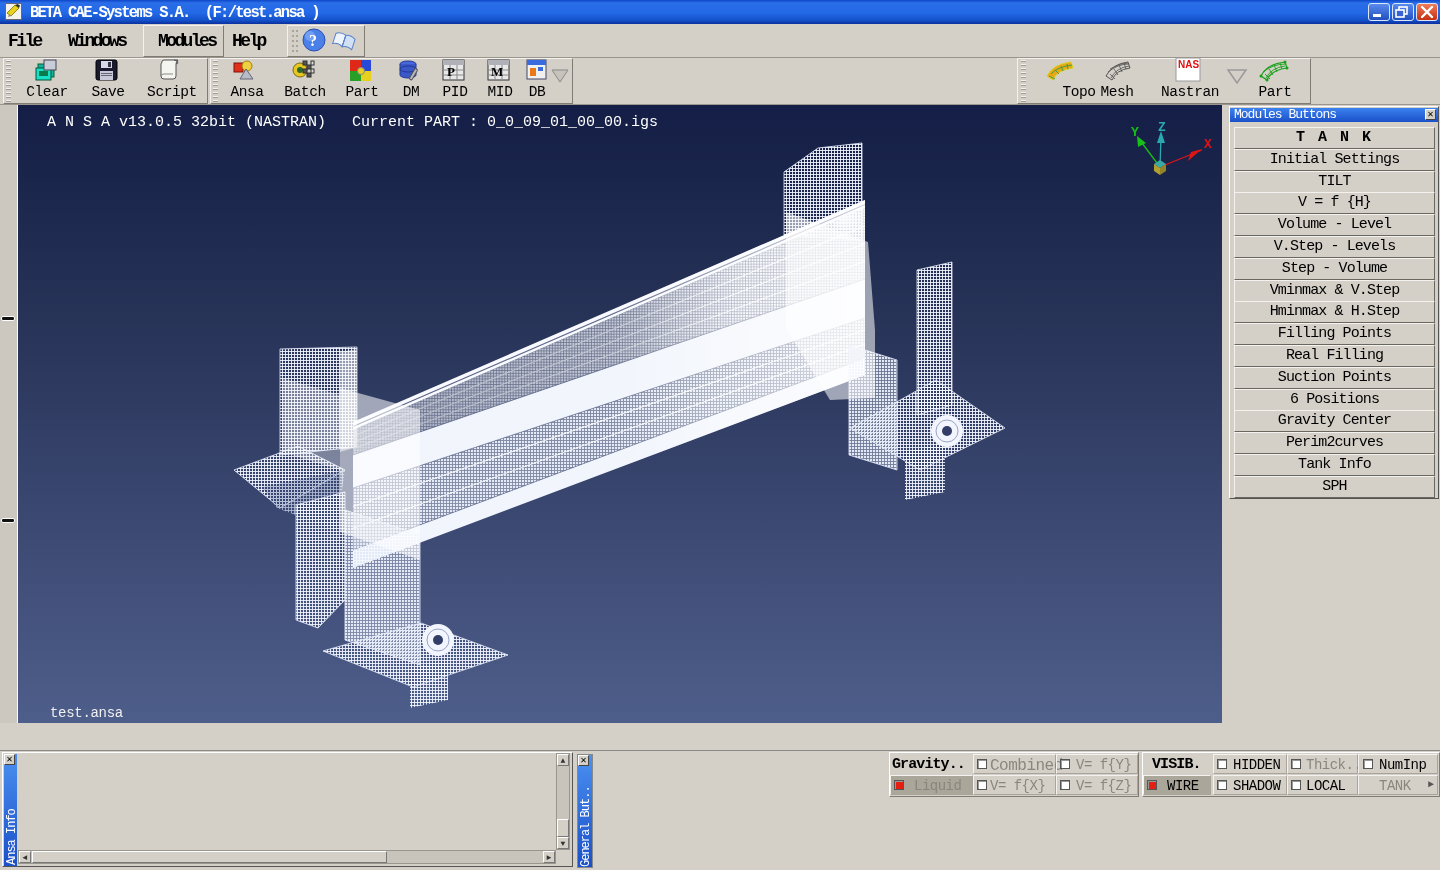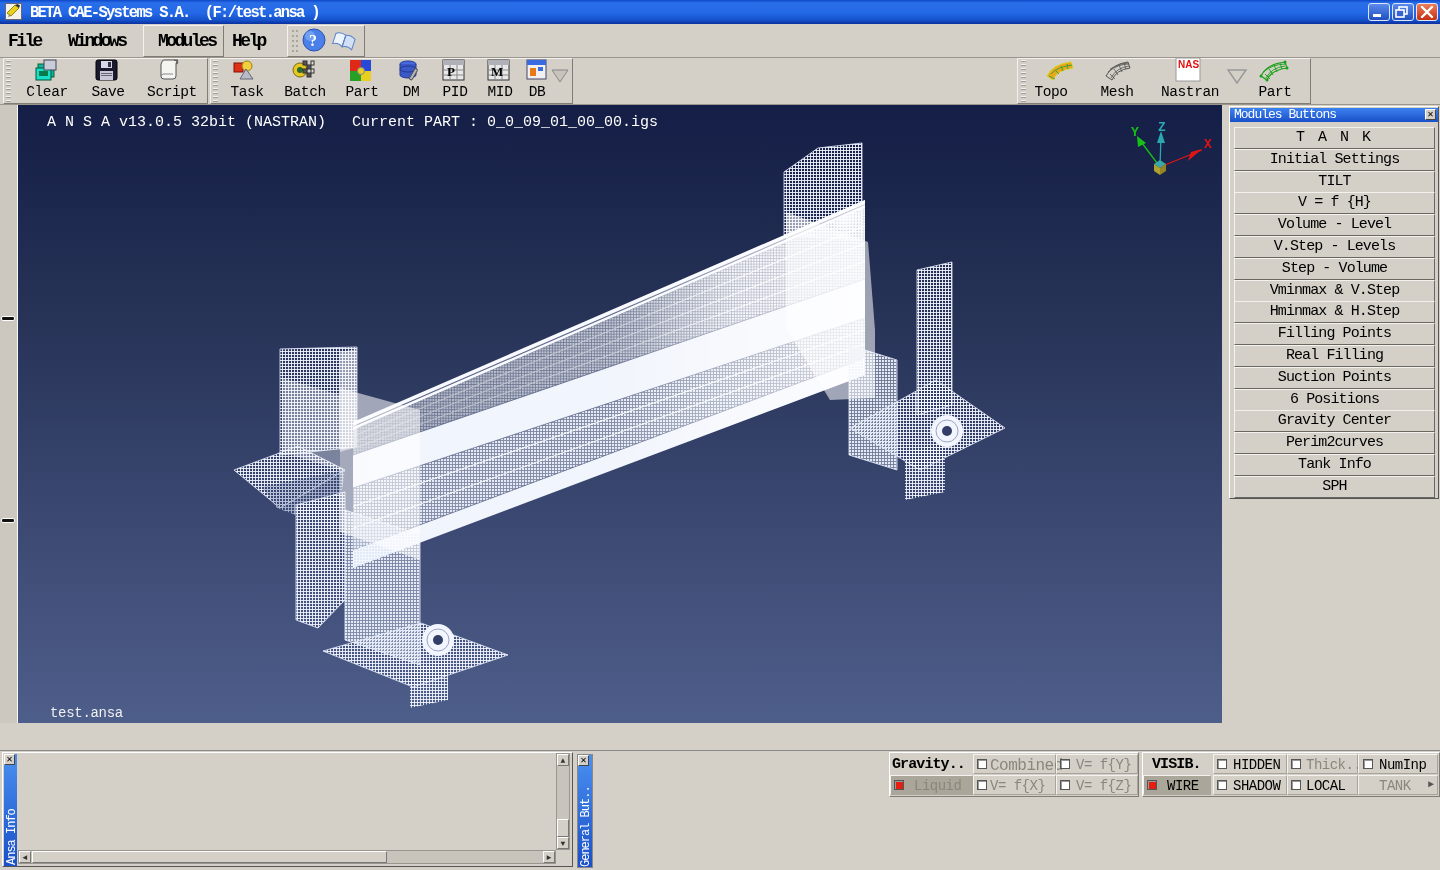--- a/index.html
+++ b/index.html
@@ -165,21 +165,21 @@
 <polygon points="1136,59 1142,55 1148,59 1142,63" fill="#3aa8a8"></polygon>
 <polygon points="1136,59 1142,63 1142,70 1136,66" fill="#b0a030"></polygon>
 <polygon points="1148,59 1142,63 1142,70 1148,66" fill="#948624"></polygon>
 <text x="1113" y="31" font-family="Liberation Mono" font-size="13" font-weight="bold" fill="#16c016">Y</text>
 <text x="1140" y="26" font-family="Liberation Mono" font-size="13" font-weight="bold" fill="#2aa8b0">Z</text>
 <text x="1186" y="43" font-family="Liberation Mono" font-size="13" font-weight="bold" fill="#e01414">X</text>
 </svg></div>
 <div class="abs" id="modpanel">
 <div class="abs" id="modtitle">Modules Buttons</div>
 <div class="abs" id="modx">✕</div>
-<div class="abs modbtn" style="top:20.0px;font-weight:normal;letter-spacing:2px">T A N K</div>
+<div class="abs modbtn" style="top:20.0px;font-weight:bold;letter-spacing:2px">T A N K</div>
 <div class="abs modbtn" style="top:41.8px">Initial Settings</div>
 <div class="abs modbtn" style="top:63.6px">TILT</div>
 <div class="abs modbtn" style="top:85.4px">V = f {H}</div>
 <div class="abs modbtn" style="top:107.2px">Volume - Level</div>
 <div class="abs modbtn" style="top:129.0px">V.Step - Levels</div>
 <div class="abs modbtn" style="top:150.8px">Step - Volume</div>
 <div class="abs modbtn" style="top:172.6px">Vminmax &amp; V.Step</div>
 <div class="abs modbtn" style="top:194.4px">Hminmax &amp; H.Step</div>
 <div class="abs modbtn" style="top:216.2px">Filling Points</div>
 <div class="abs modbtn" style="top:238.0px">Real Filling</div>
@@ -354,28 +354,28 @@
  <path d="M4 12 Q14 4 27 4 M7 18 Q12 8 26 6 M6 14 L11 19 M10 9 L14 15 M15 5 L18 12 M21 3 L23 9" stroke="#18a018" fill="none" stroke-width="0.9"></path>
  <circle cx="2" cy="16" r="1.5" fill="#18a018"></circle>
       <circle cx="26" cy="2" r="1.5" fill="#18a018"></circle>
       <circle cx="28" cy="8" r="1.5" fill="#18a018"></circle>
       <circle cx="8" cy="20" r="1.5" fill="#18a018"></circle>
 </g>
 </svg>
 <div class="abs tlabel" style="left:25px;width:44px">Clear</div>
 <div class="abs tlabel" style="left:90px;width:36px">Save</div>
 <div class="abs tlabel" style="left:146px;width:52px">Script</div>
-<div class="abs tlabel" style="left:229px;width:36px">Task</div>
+<div class="abs tlabel" style="left:229px;width:36px">Ansa</div>
 <div class="abs tlabel" style="left:283px;width:44px">Batch</div>
 <div class="abs tlabel" style="left:344px;width:36px">Part</div>
 <div class="abs tlabel" style="left:401px;width:20px">DM</div>
 <div class="abs tlabel" style="left:441px;width:28px">PID</div>
 <div class="abs tlabel" style="left:486px;width:28px">MID</div>
 <div class="abs tlabel" style="left:527px;width:20px">DB</div>
-<div class="abs tlabel" style="left:1033px;width:36px">Topo</div>
+<div class="abs tlabel" style="left:1061px;width:36px">Topo</div>
 <div class="abs tlabel" style="left:1099px;width:36px">Mesh</div>
 <div class="abs tlabel" style="left:1160px;width:60px">Nastran</div>
 <div class="abs tlabel" style="left:1253px;width:44px">Part</div>
 <svg class="abs" style="left:287px;top:25px" width="80" height="32" xmlns="http://www.w3.org/2000/svg">
  <g fill="#9a968e">
       <circle cx="6" cy="6" r="1"></circle>
       <circle cx="6" cy="11" r="1"></circle>
       <circle cx="6" cy="16" r="1"></circle>
       <circle cx="6" cy="21" r="1"></circle>
       <circle cx="6" cy="26" r="1"></circle>

